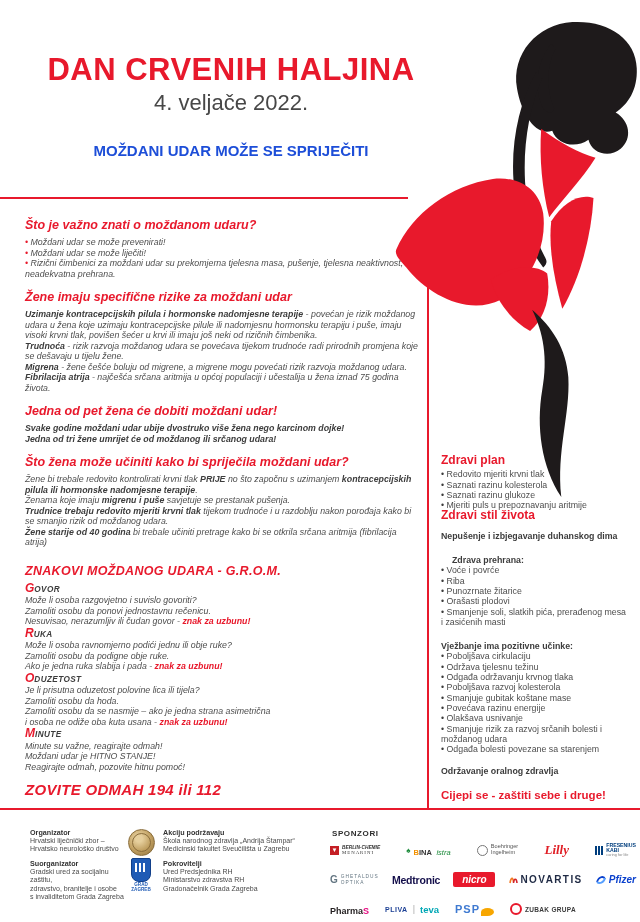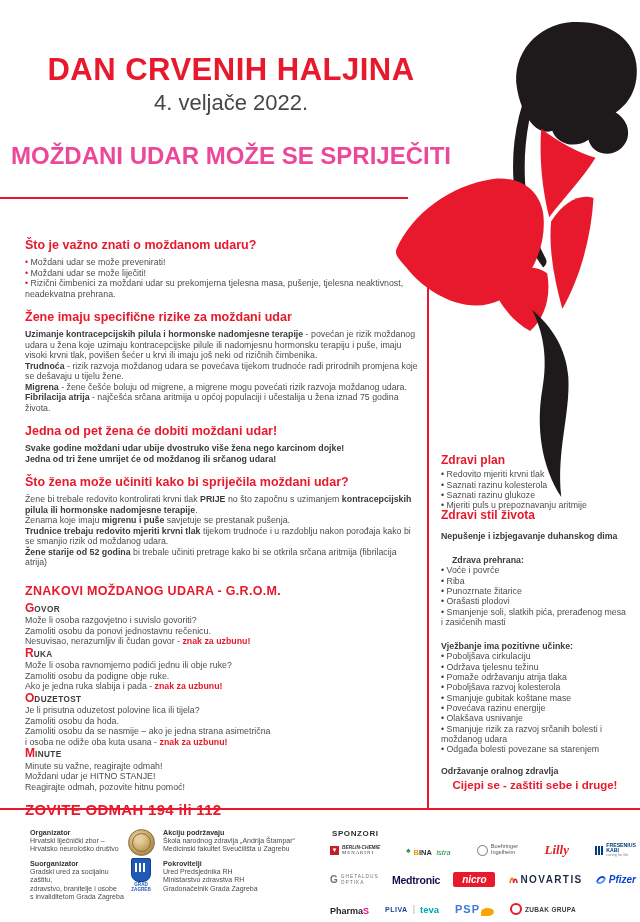--- a/index.html
+++ b/index.html
@@ -2,48 +2,48 @@
 <html><head>
 <meta charset="utf-8">
 <style>
   html,body{margin:0;padding:0;background:#fff;}
   .poster{position:relative;width:640px;height:922px;background:#fff;overflow:hidden;
           font-family:"Liberation Sans",sans-serif;color:#4d4d4d;}
   
   .hdr{position:absolute;left:0;top:52px;width:462px;text-align:center;}
   .hdr h1{margin:0;font-size:31px;letter-spacing:.5px;color:#e8192c;font-weight:bold;}
   .hdr .date{font-size:22px;color:#474747;margin-top:2px;}
-  .hdr h2{margin:26px 0 0;font-size:24px;color:#ec4899;font-weight:bold;}
+  .hdr h2{margin:26px 0 0;font-size:15px;color:#1d4ed8;font-weight:bold;}
   .hdr .tag{font-size:15px;color:#474747;margin-top:3px;}
   .hdr .tag b{color:#e8192c;}
   .hline{position:absolute;left:0;top:197px;width:408px;height:2px;background:#e8192c;}
   .vline{position:absolute;left:427px;top:258px;width:2px;height:550px;background:#e8192c;}
   .bline{position:absolute;left:0;top:808px;width:640px;height:2px;background:#e8192c;}
   
-  .leftcol{position:absolute;left:25px;top:238px;width:394px;font-size:8.8px;line-height:10.5px;}
+  .leftcol{position:absolute;left:25px;top:218px;width:394px;font-size:8.8px;line-height:10.5px;font-style:italic;}
   .leftcol h3{margin:0 0 5px;font-size:12.5px;line-height:14px;color:#e8192c;font-weight:bold;}
   .leftcol h3.mt{margin-top:11px;}
   .leftcol ul{margin:0;padding:0;list-style:none;}
   .leftcol li::before{content:"• ";color:#e8192c;}
   .leftcol p{margin:0;}
   .bd{color:#3c3c3c;font-weight:bold;}
   .leftcol b{color:#3c3c3c;}
   .caps{letter-spacing:.3px;margin-top:16px !important;}
   .grom-h{margin-top:1px;}
   .gl{color:#e8192c;font-weight:bold;font-size:12px;}
   .gr{color:#3c3c3c;font-weight:bold;font-size:8.2px;letter-spacing:.4px;}
   .alert{color:#e8192c;font-weight:bold;}
   .call{margin-top:13px;font-size:15px;font-weight:bold;color:#e8192c;letter-spacing:.3px;}
   .rightcol{position:absolute;left:441px;top:455px;width:188px;font-size:8.8px;line-height:10.3px;}
   .rightcol h3{margin:0 0 4px;font-size:12px;color:#e8192c;font-weight:bold;}
   .rightcol ul{margin:0;padding:0;list-style:none;}
   .rightcol li::before{content:"• ";color:#3c3c3c;}
   .rightcol .sub{font-weight:bold;color:#3c3c3c;}
   .sp14{margin-top:14px;}.sp10{margin-top:10px;}
-  .vax{margin-top:3px;font-size:11.5px;font-weight:bold;color:#e8192c;text-align:center;}
+  .vax{margin-top:13px;font-size:11.5px;font-weight:bold;color:#e8192c;}
   
   .dress{position:absolute;left:388px;top:16px;pointer-events:none;}
   
   .ft{position:absolute;font-size:7px;line-height:8.2px;color:#4a4a4a;}
   .ft .t{font-weight:bold;color:#333;font-size:7.2px;}
   .seal{position:absolute;left:128px;top:829px;width:25px;height:25px;border-radius:50%;
         background:radial-gradient(circle at 40% 35%,#e6cf9d 15%,#bf9e5f 55%,#8a6d3b);border:1px solid #8a6d3b;}
   .seal::after{content:"";position:absolute;inset:3px;border:1px solid #8a6d3b;border-radius:50%;}
   .shield{position:absolute;left:131px;top:858px;width:18px;height:22px;background:#1f5bb5;
           border-radius:2px 2px 8px 8px;border:1px solid #12408a;}
@@ -130,21 +130,21 @@
       </div>
 
     <h3 class="mt">Jedna od pet žena će dobiti moždani udar!</h3>
     <p class="bd">Svake godine moždani udar ubije dvostruko više žena nego karcinom dojke!</p>
     <p class="bd">Jedna od tri žene umrijet će od moždanog ili srčanog udara!</p>
 
     <h3 class="mt">Što žena može učiniti kako bi spriječila moždani udar?</h3>
     <p><span>Žene bi trebale redovito kontrolirati krvni tlak </span><b>PRIJE</b><span> no što započnu s uzimanjem </span><b>kontracepcijskih pilula ili hormonske nadomjesne terapije</b><span>.</span></p>
     <p><span>Ženama koje imaju </span><b>migrenu i puše</b><span> savjetuje se prestanak pušenja.</span></p>
     <p><b>Trudnice trebaju redovito mjeriti krvni tlak</b><span> tijekom trudnoće i u razdoblju nakon porođaja kako bi se smanjio rizik od moždanog udara.</span></p>
-    <p><b>Žene starije od 52 godina</b><span> bi trebale učiniti pretrage kako bi se otkrila srčana aritmija (fibrilacija atrija)</span></p>
+    <p><b>Žene starije od 40 godina</b><span> bi trebale učiniti pretrage kako bi se otkrila srčana aritmija (fibrilacija atrija)</span></p>
 
     <h3 class="caps">ZNAKOVI MOŽDANOG UDARA - G.R.O.M.</h3>
 
     <div class="grom-h"><span class="gl">G</span><span class="gr">OVOR</span></div>
     <div>
         <div><span>Može li osoba razgovjetno i suvislo govoriti?</span><span class="alert"></span></div>
         <div><span>Zamoliti osobu da ponovi jednostavnu rečenicu.</span><span class="alert"></span></div>
         <div><span>Nesuvisao, nerazumljiv ili čudan govor - </span><span class="alert">znak za uzbunu!</span></div>
       </div>
 
@@ -191,21 +191,21 @@
         <li>Riba</li>
         <li>Punozrnate žitarice</li>
         <li>Orašasti plodovi</li>
         <li>Smanjenje soli, slatkih pića, prerađenog mesa i zasićenih masti</li>
       </ul>
 
     <p class="sub sp14" style="margin:14px 0 0;">Vježbanje ima pozitivne učinke:</p>
     <ul>
         <li>Poboljšava cirkulaciju</li>
         <li>Održava tjelesnu težinu</li>
-        <li>Pomaže održavanju atrija tlaka</li>
+        <li>Odgađa održavanju krvnog tlaka</li>
         <li>Poboljšava razvoj kolesterola</li>
         <li>Smanjuje gubitak koštane mase</li>
         <li>Povećava razinu energije</li>
         <li>Olakšava usnivanje</li>
         <li>Smanjuje rizik za razvoj srčanih bolesti i moždanog udara</li>
         <li>Odgađa bolesti povezane sa starenjem</li>
       </ul>
 
     <p class="sub sp14" style="margin:12px 0 0;">Održavanje oralnog zdravlja</p>
     <div class="vax">Cijepi se - zaštiti sebe i druge!</div>

